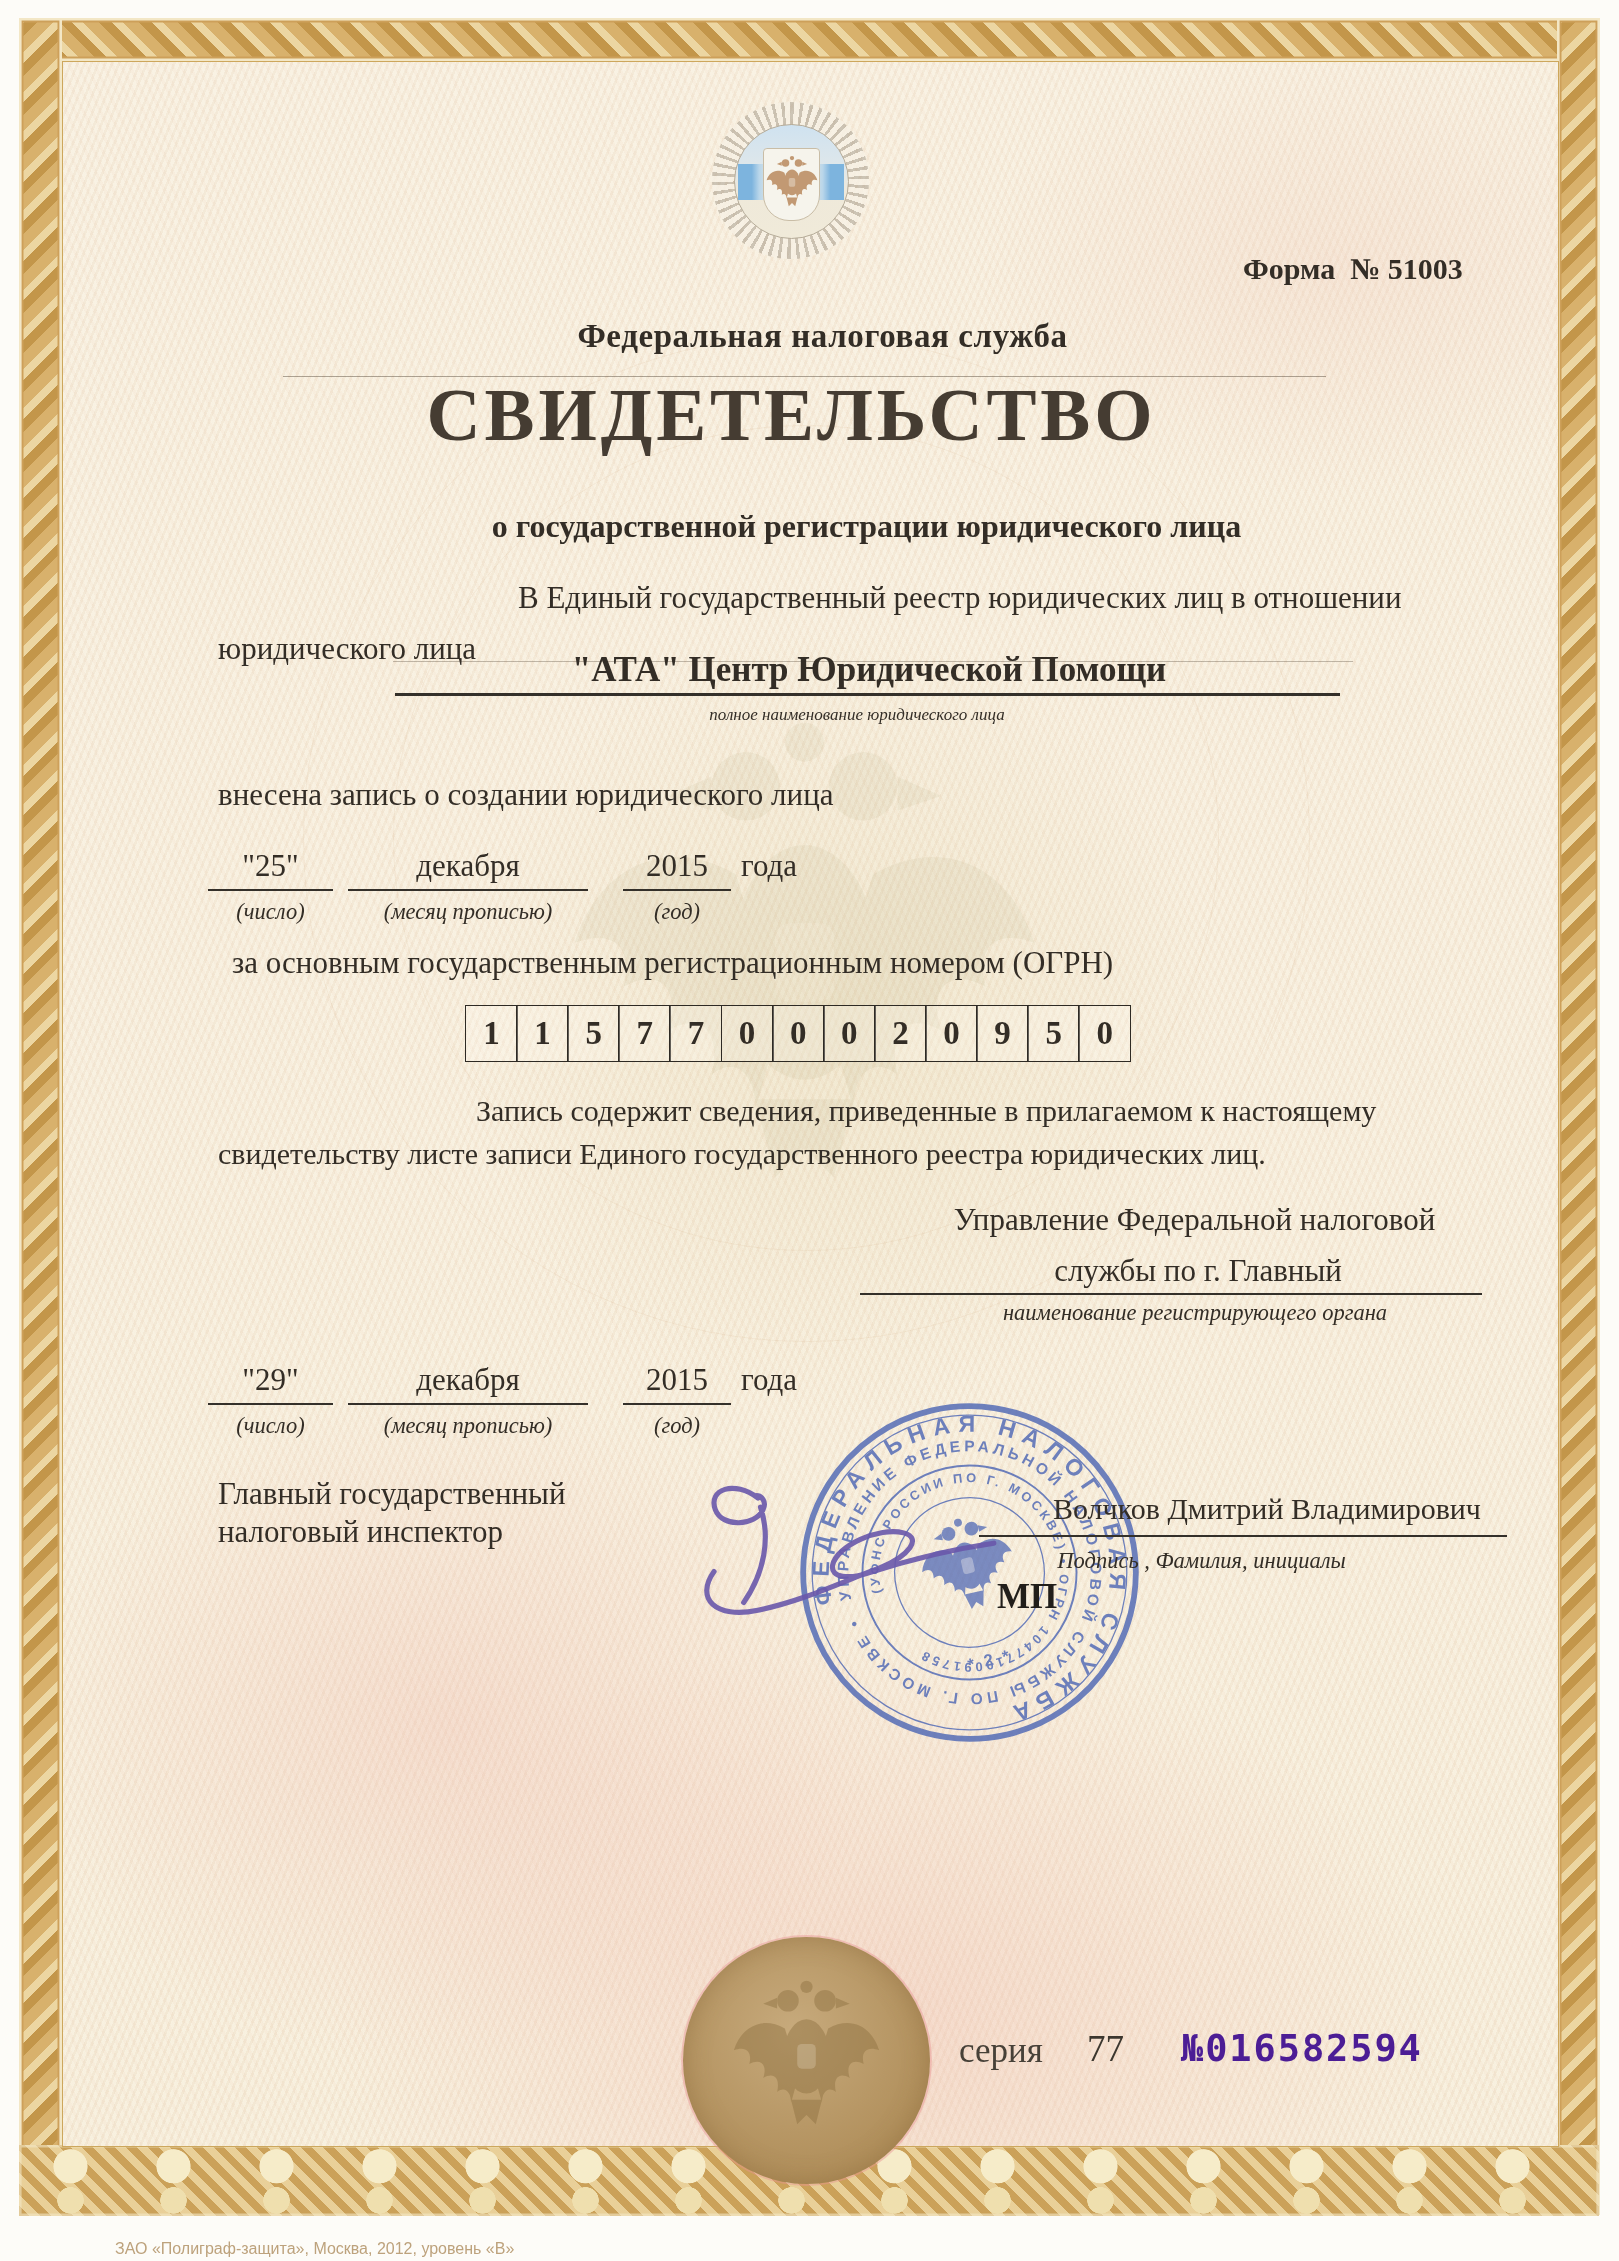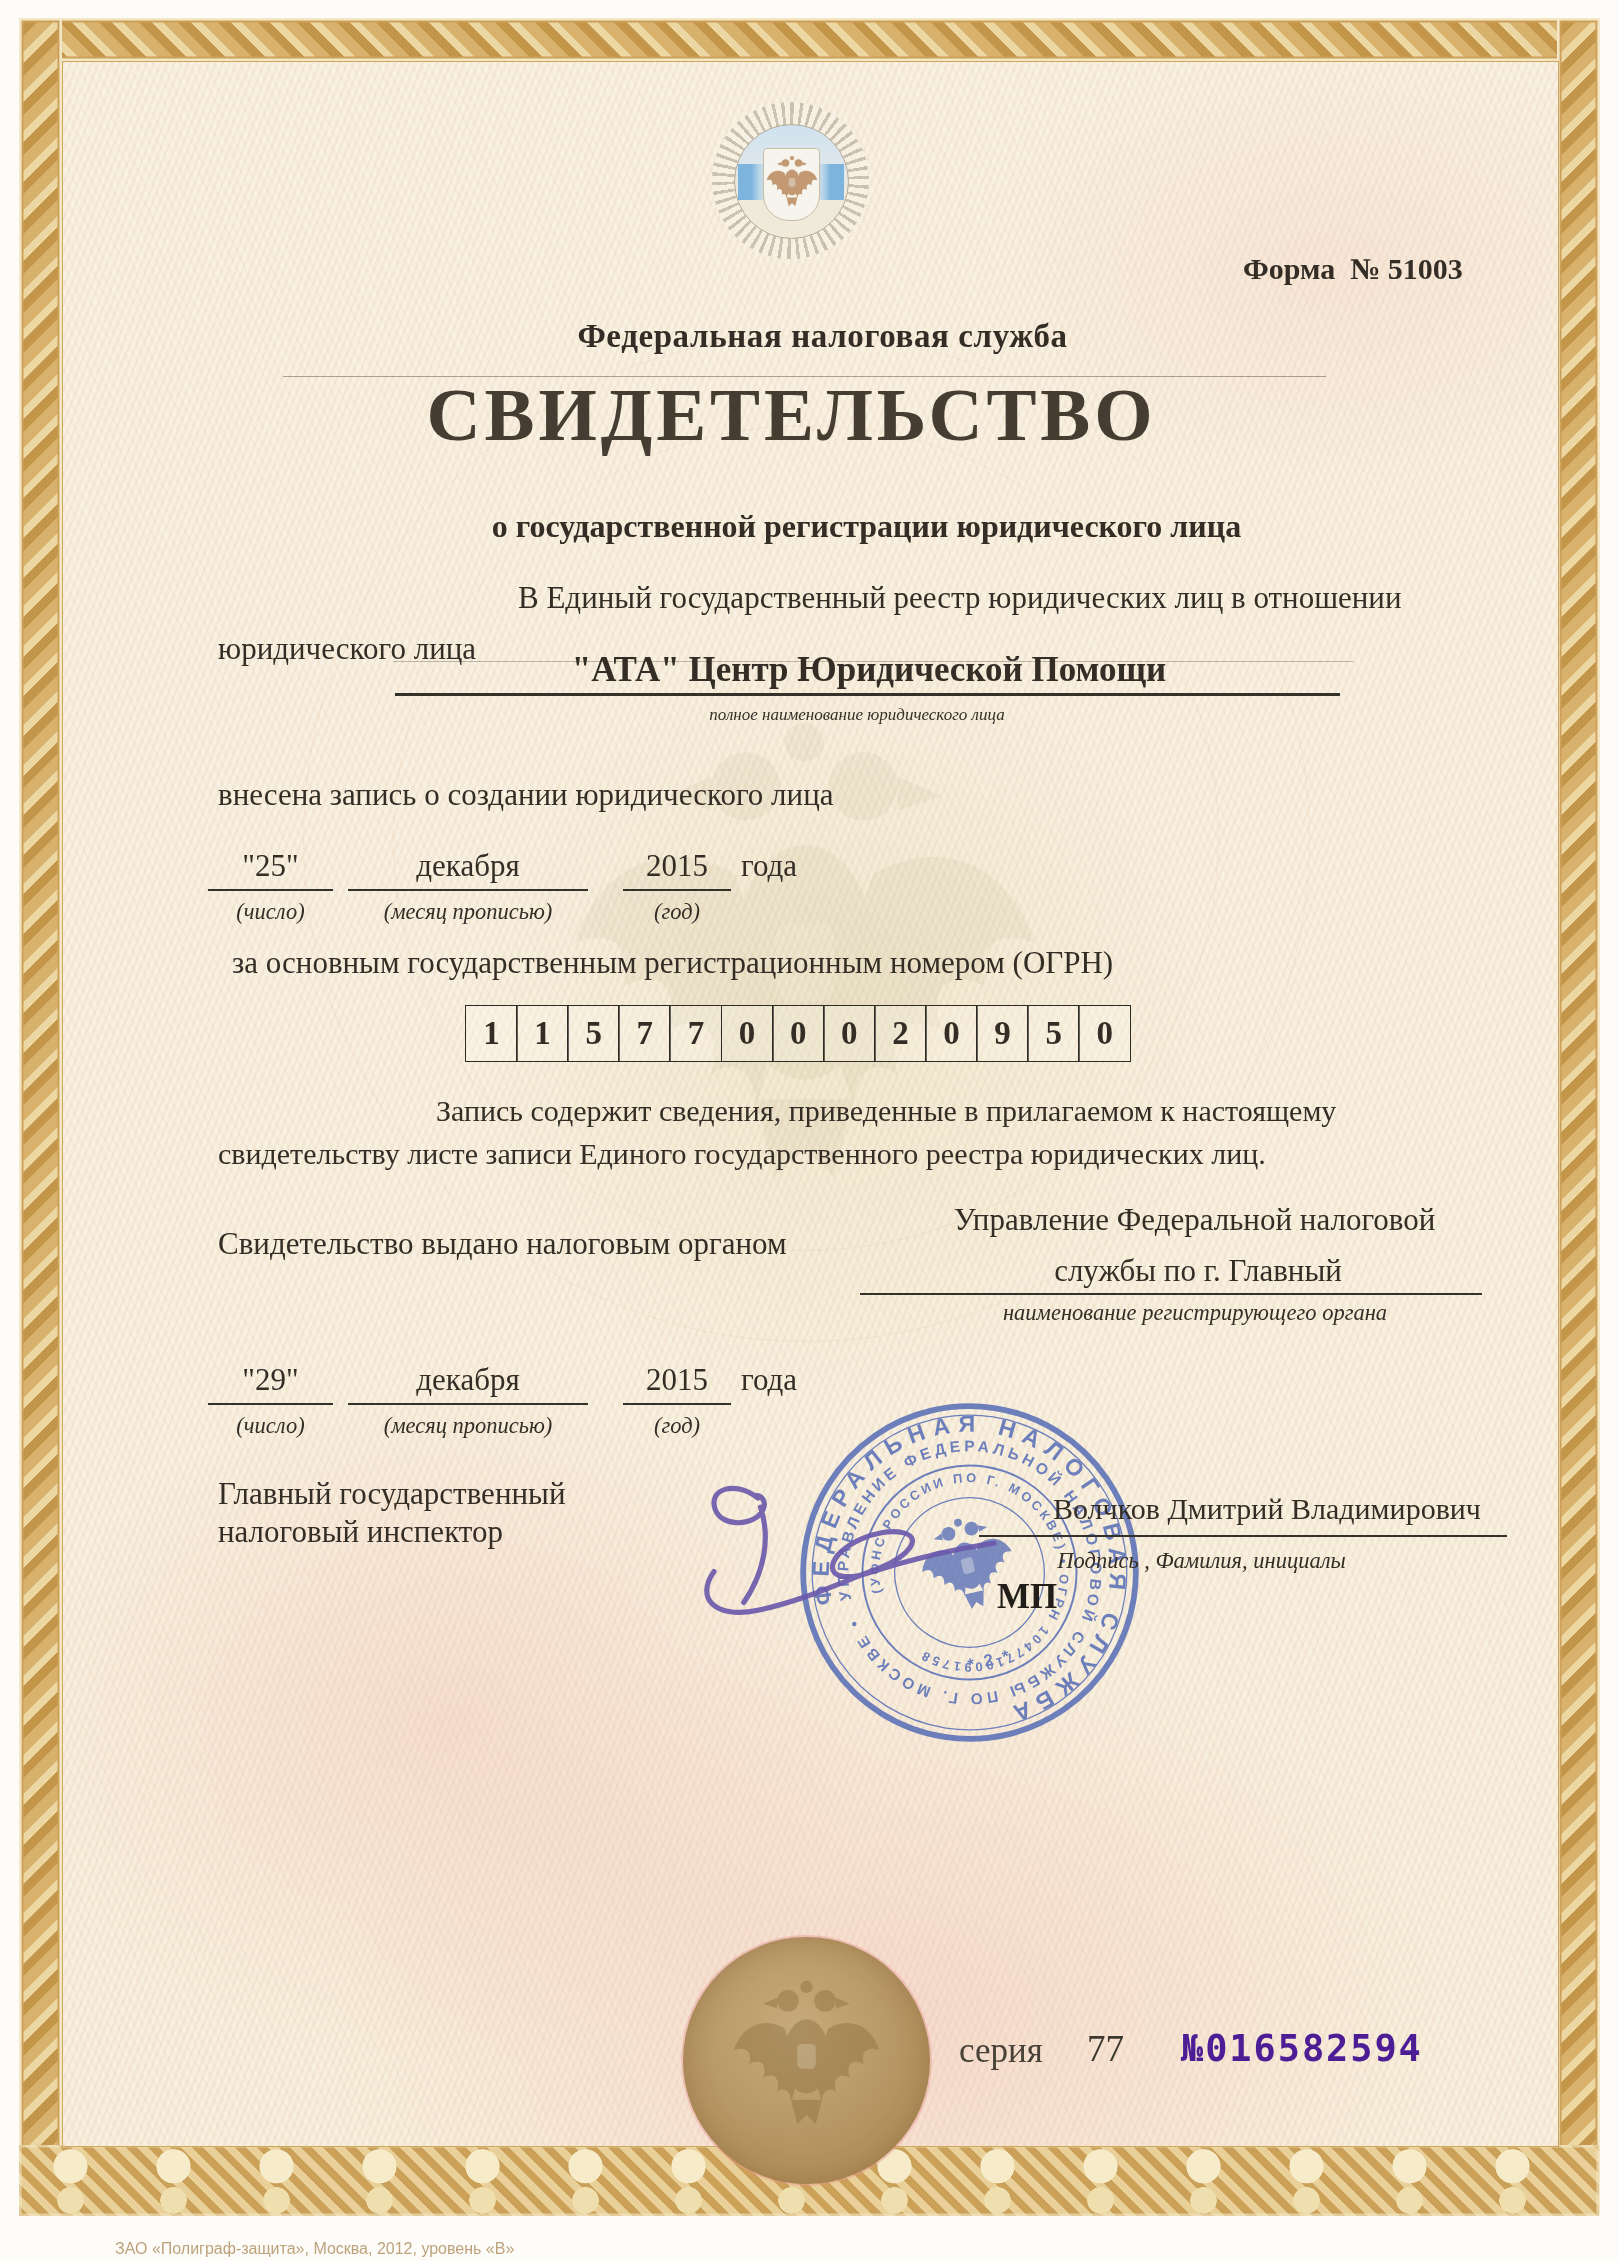--- a/index.html
+++ b/index.html
@@ -184,24 +184,23 @@
     <div class="ogrn-cell">0</div>
     <div class="ogrn-cell">0</div>
     <div class="ogrn-cell">0</div>
     <div class="ogrn-cell">2</div>
     <div class="ogrn-cell">0</div>
     <div class="ogrn-cell">9</div>
     <div class="ogrn-cell">5</div>
     <div class="ogrn-cell">0</div>
   </div>
 
-  <div class="t body47" style="left:436px;top:1094px;">Запись содержит сведения, приведенные в прилагаемом к настоящему</div>
+  <div class="t body47" style="left:476px;top:1094px;">Запись содержит сведения, приведенные в прилагаемом к настоящему</div>
   <div class="t body47" style="left:218px;top:1137px;">свидетельству листе записи Единого государственного реестра юридических лиц.</div>
 
-  <div class="t body48" style="left:218px;top:1226px;">Свидетельство выдано налоговым органом</div>
   <div class="seg body48" style="left:927px;top:1202px;width:535px;">Управление Федеральной налоговой</div>
   <div class="seg body48" style="left:992px;top:1253px;width:412px;">службы по г. Главный</div>
   <div class="rule" style="left:860px;top:1293px;width:622px;"></div>
   <div class="seg cap35" style="left:934px;top:1300px;width:522px;">наименование регистрирующего органа</div>
 
   <div class="seg body48" style="left:208px;top:1362px;width:125px;">"29"</div>
   <div class="seg body48" style="left:348px;top:1362px;width:240px;">декабря</div>
   <div class="seg body48" style="left:623px;top:1362px;width:108px;">2015</div>
   <div class="t body48" style="left:741px;top:1362px;">года</div>
   <div class="rule" style="left:208px;top:1403px;width:125px;"></div>

